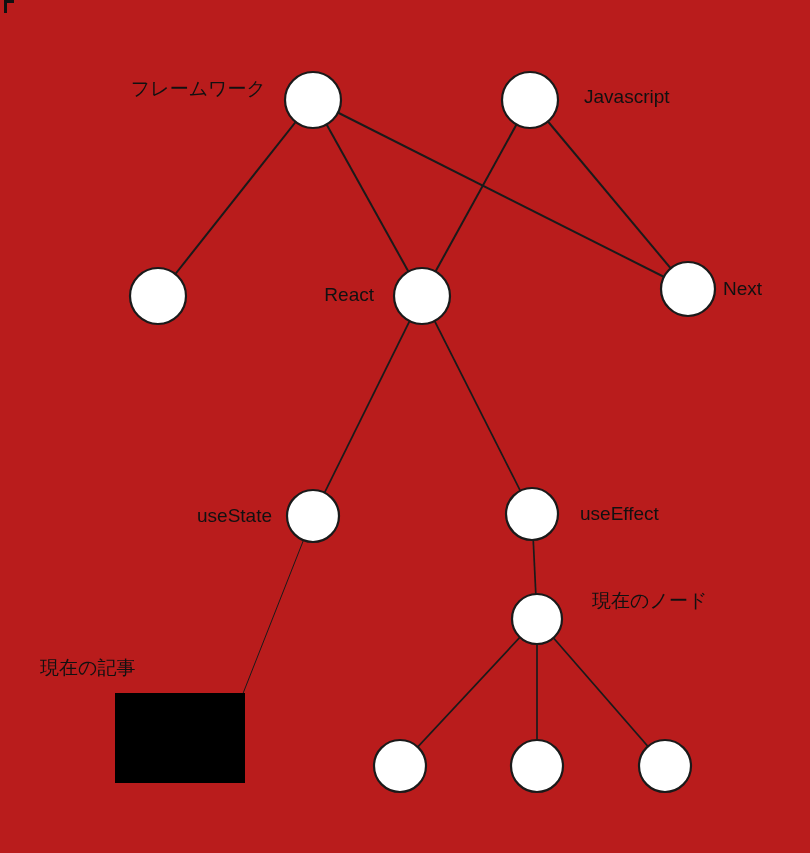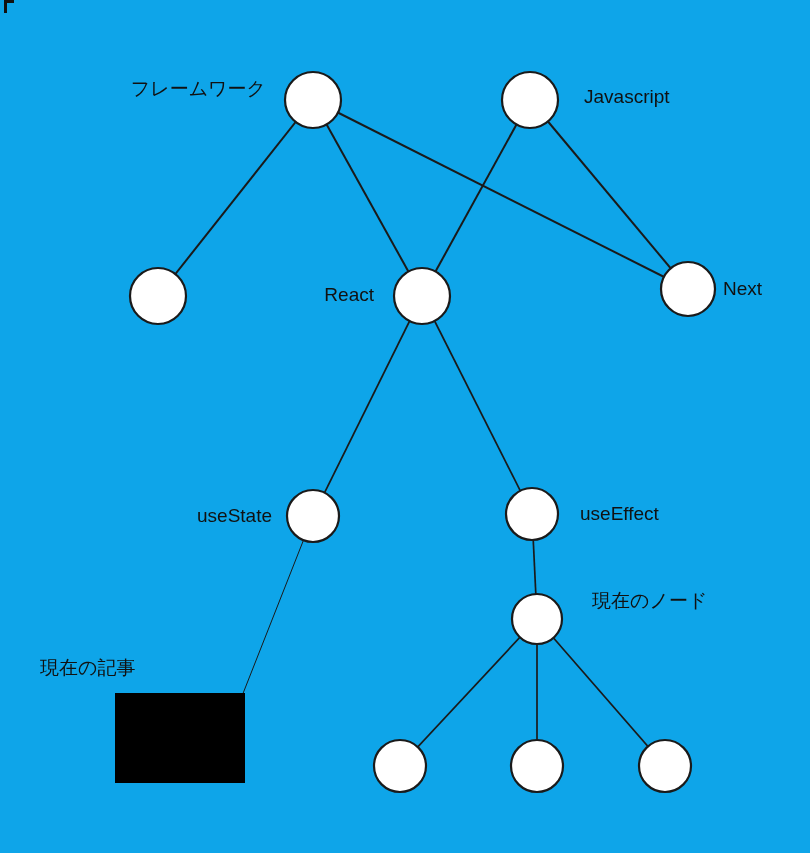--- a/index.html
+++ b/index.html
@@ -4,21 +4,21 @@
 <style>
   html, body {
     margin: 0;
     padding: 0;
     background: #ffffff;
   }
   .canvas {
     position: relative;
     width: 810px;
     height: 853px;
-    background: #0ea5e9;
+    background: #b91c1c;
     overflow: hidden;
     font-family: "Liberation Sans", "DejaVu Sans", sans-serif;
   }
   svg {
     position: absolute;
     top: 0;
     left: 0;
     display: block;
   }
   svg text {

